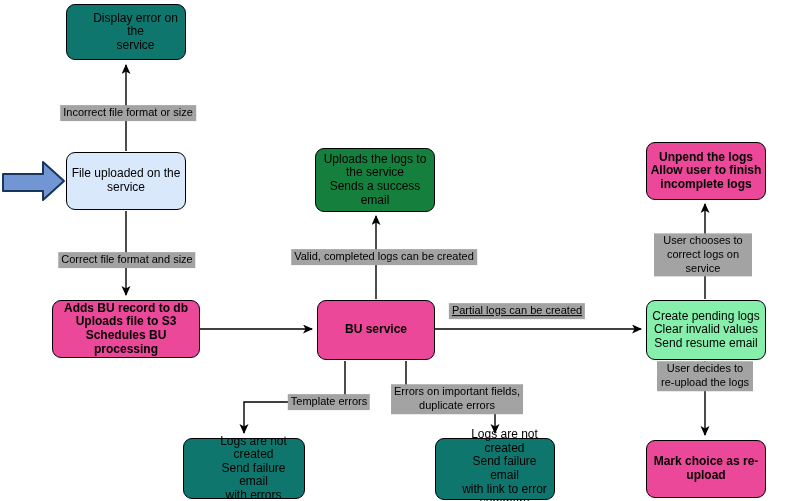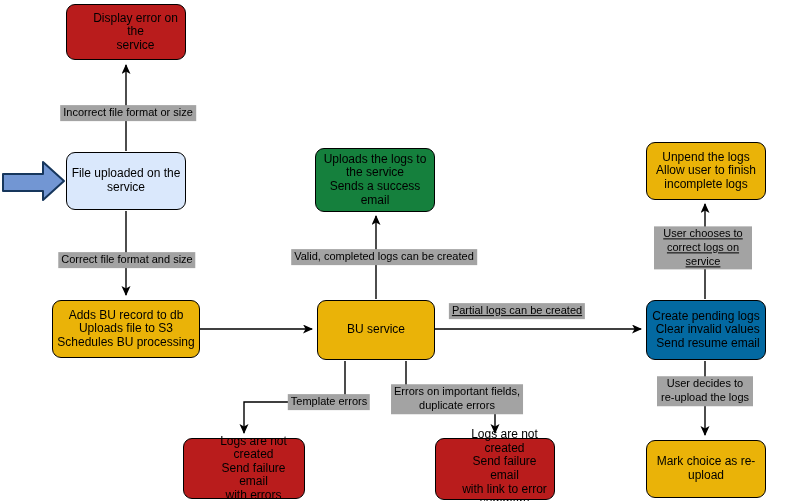--- a/index.html
+++ b/index.html
@@ -19,25 +19,25 @@
     border:1.5px solid #000000;
     border-radius:9px;
     background:#ffffff;
     display:flex; align-items:center; justify-content:center;
     text-align:center;
     font-size:12px; line-height:1.13; color:#000000;
     white-space:pre-line;
     padding:2px 3px;
     box-sizing:border-box;
   }
-  .fill-pink   { background:#b91c1c;padding-left:22px; }
+  .fill-pink   { background:#0f766e;padding-left:22px; }
   .fill-blue   { background:#dae8fc; }
   .fill-green  { background:#15803d; }
-  .fill-yellow { background:#0369a1;text-align:right; }
-  .fill-white  { background:#eab308; }
+  .fill-yellow { background:#86efac; }
+  .fill-white  { background:#ec4899;font-weight:bold; }
   .edge-label {
     position:absolute;
     z-index:2;
     transform:translate(-50%,-50%);
     background:#a3a3a3;
     font-size:11px; line-height:1.25; color:#000000;
     white-space:pre-line;
     text-align:center;
     padding:1px 3px;
   }
@@ -75,22 +75,22 @@
     <polygon points="3,174 43,174 43,162 64,181 43,200 43,191 3,191" fill="#7296d3" stroke="#16365c" stroke-width="2" stroke-linejoin="round"></polygon>
   </svg>
 
   <div class="edge-label" style="left:128px; top:113px;">Incorrect file format or size</div>
   <div class="edge-label" style="left:127px; top:260px;">Correct file format and size</div>
   <div class="edge-label" style="left:384px; top:257px;">Valid, completed logs can be created</div>
   <div class="edge-label" style="left:517px; top:311px;text-decoration:underline;">Partial logs can be created</div>
   <div class="edge-label" style="left:329px; top:402px;">Template errors</div>
   <div class="edge-label" style="left:457px; top:399px;">Errors on important fields,
 duplicate errors</div>
-  <div class="edge-label" style="left:703px; top:248px;text-decoration:underline;">User chooses to correct logs on service</div>
-  <div class="edge-label" style="left:705px; top:391px;">User decides to re-upload the logs</div>
+  <div class="edge-label" style="left:703px; top:255px;">User chooses to correct logs on service</div>
+  <div class="edge-label" style="left:705px; top:376px;">User decides to re-upload the logs</div>
 
   <div class="node fill-pink" style="left:66px; top:4px; width:120px; height:56px;">Display error on the
 service</div>
 
   <div class="node fill-blue" style="left:66px; top:152px; width:120px; height:58px;">File uploaded on the
 service</div>
 
   <div class="node fill-white" style="left:52px; top:300px; width:148px; height:58px;">Adds BU record to db
 Uploads file to S3
 Schedules BU processing</div>

